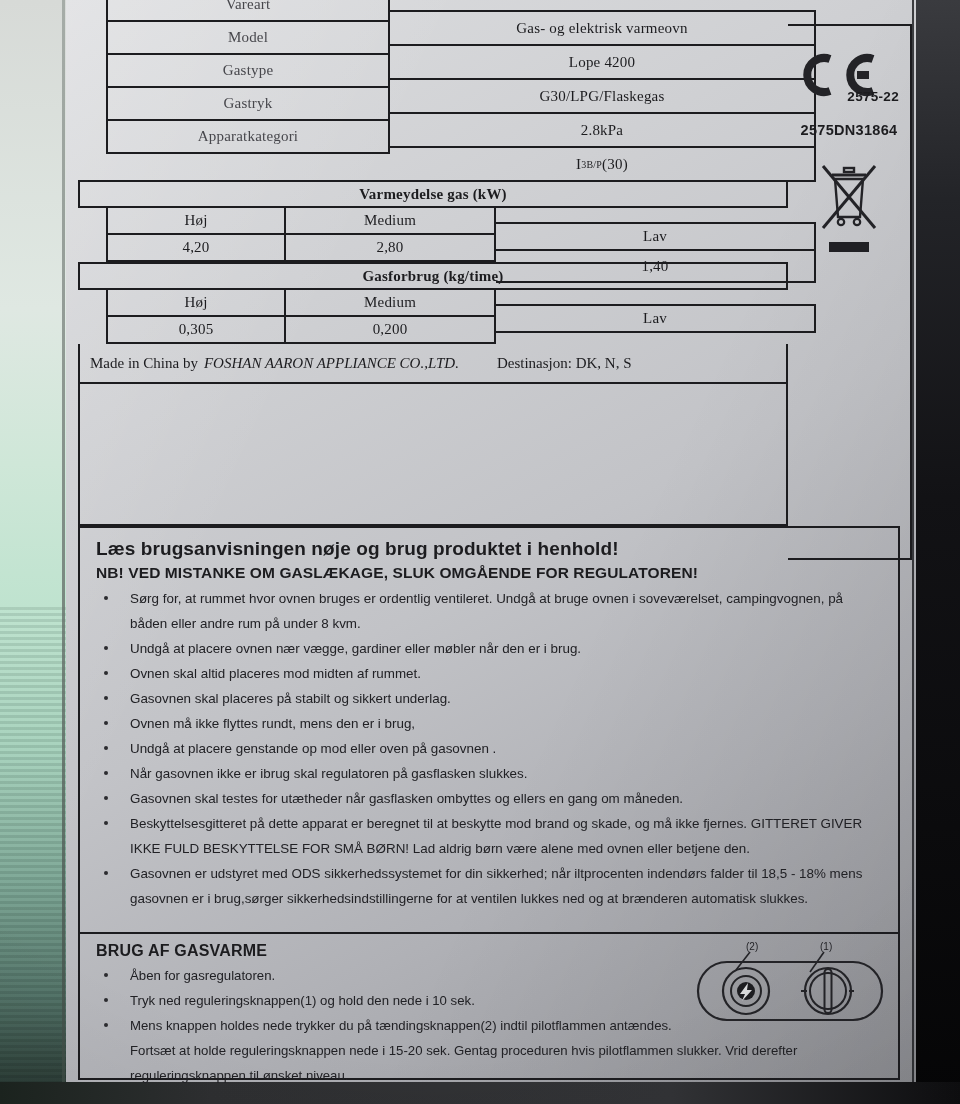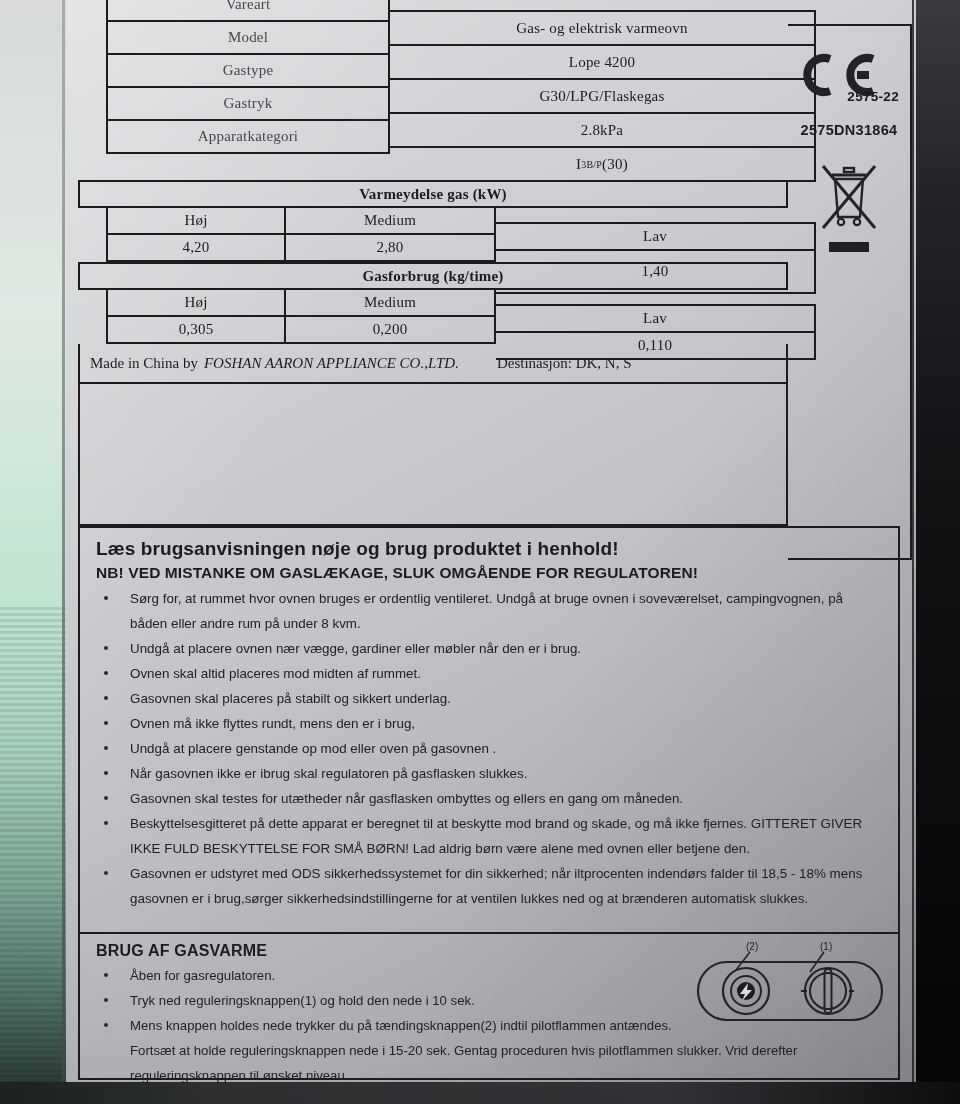--- a/index.html
+++ b/index.html
@@ -155,35 +155,34 @@
   <div class="abs colstack bl br" style="left:78px;top:208px;width:180px;">
     <div class="cell" style="height:27px;">Høj</div>
     <div class="cell" style="height:27px;">4,20</div>
   </div>
   <div class="abs colstack br" style="left:258px;top:208px;width:210px;">
     <div class="cell" style="height:27px;">Medium</div>
     <div class="cell" style="height:27px;">2,80</div>
   </div>
   <div class="abs colstack br bt" style="left:468px;top:222px;width:320px;z-index:2;">
     <div class="cell" style="height:27px;">Lav</div>
-    <div class="cell" style="height:43px;">1,40</div>
+    <div class="cell" style="height:32px;">1,40</div>
   </div>
 
   <div class="abs band" style="left:78px;top:262px;width:710px;height:28px;">Gasforbrug (kg/time)</div>
   <div class="abs colstack bl br" style="left:78px;top:290px;width:180px;">
     <div class="cell" style="height:27px;">Høj</div>
     <div class="cell" style="height:27px;">0,305</div>
   </div>
   <div class="abs colstack br" style="left:258px;top:290px;width:210px;">
     <div class="cell" style="height:27px;">Medium</div>
     <div class="cell" style="height:27px;">0,200</div>
   </div>
   <div class="abs colstack br bt" style="left:468px;top:304px;width:320px;z-index:2;">
     <div class="cell" style="height:27px;">Lav</div>
-    <div class="cell" style="height:27px;">0,110</div>
   </div>
 
   <div class="abs bl br bb serif" style="left:78px;top:344px;width:710px;height:40px;display:flex;align-items:center;padding-left:10px;font-size:15px;">
     <span>Made in China by</span>
     <span style="font-style:italic;margin-left:6px;">FOSHAN AARON APPLIANCE CO.,LTD.</span>
     <span style="margin-left:38px;">Destinasjon: DK, N, S</span>
   </div>
 
   <div class="abs bl br bb" style="left:78px;top:384px;width:710px;height:142px;"></div>
 

